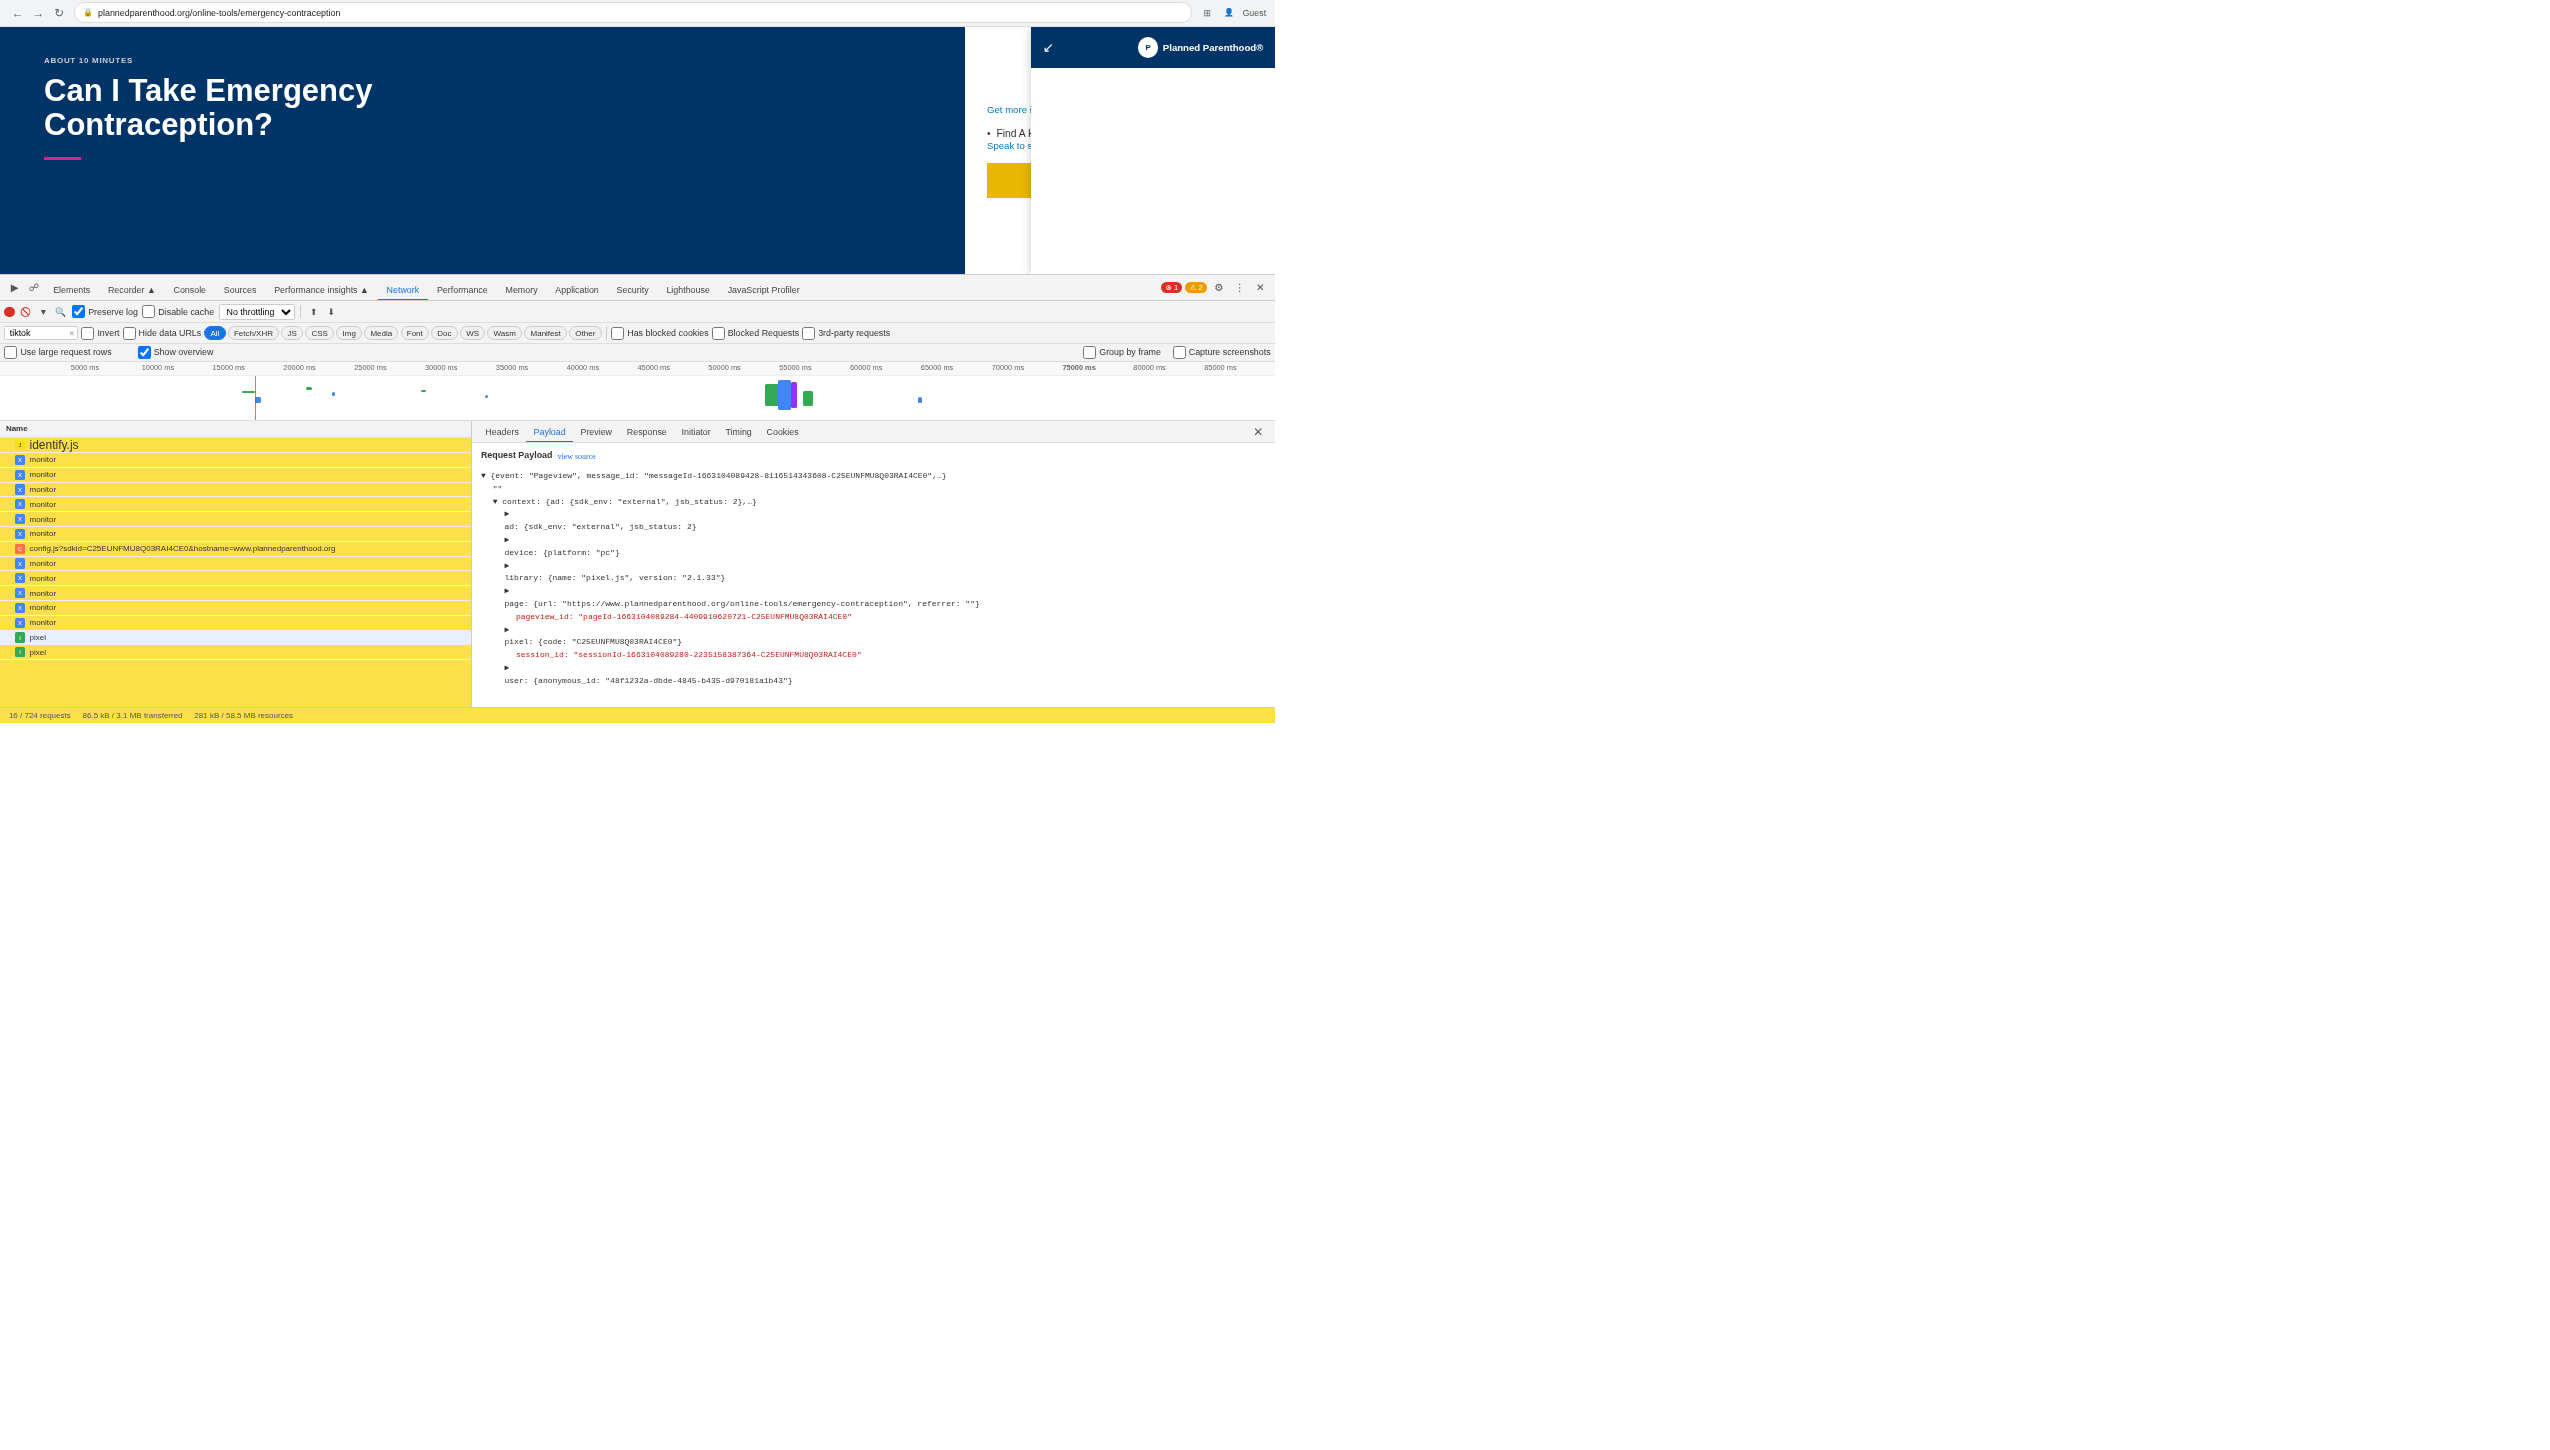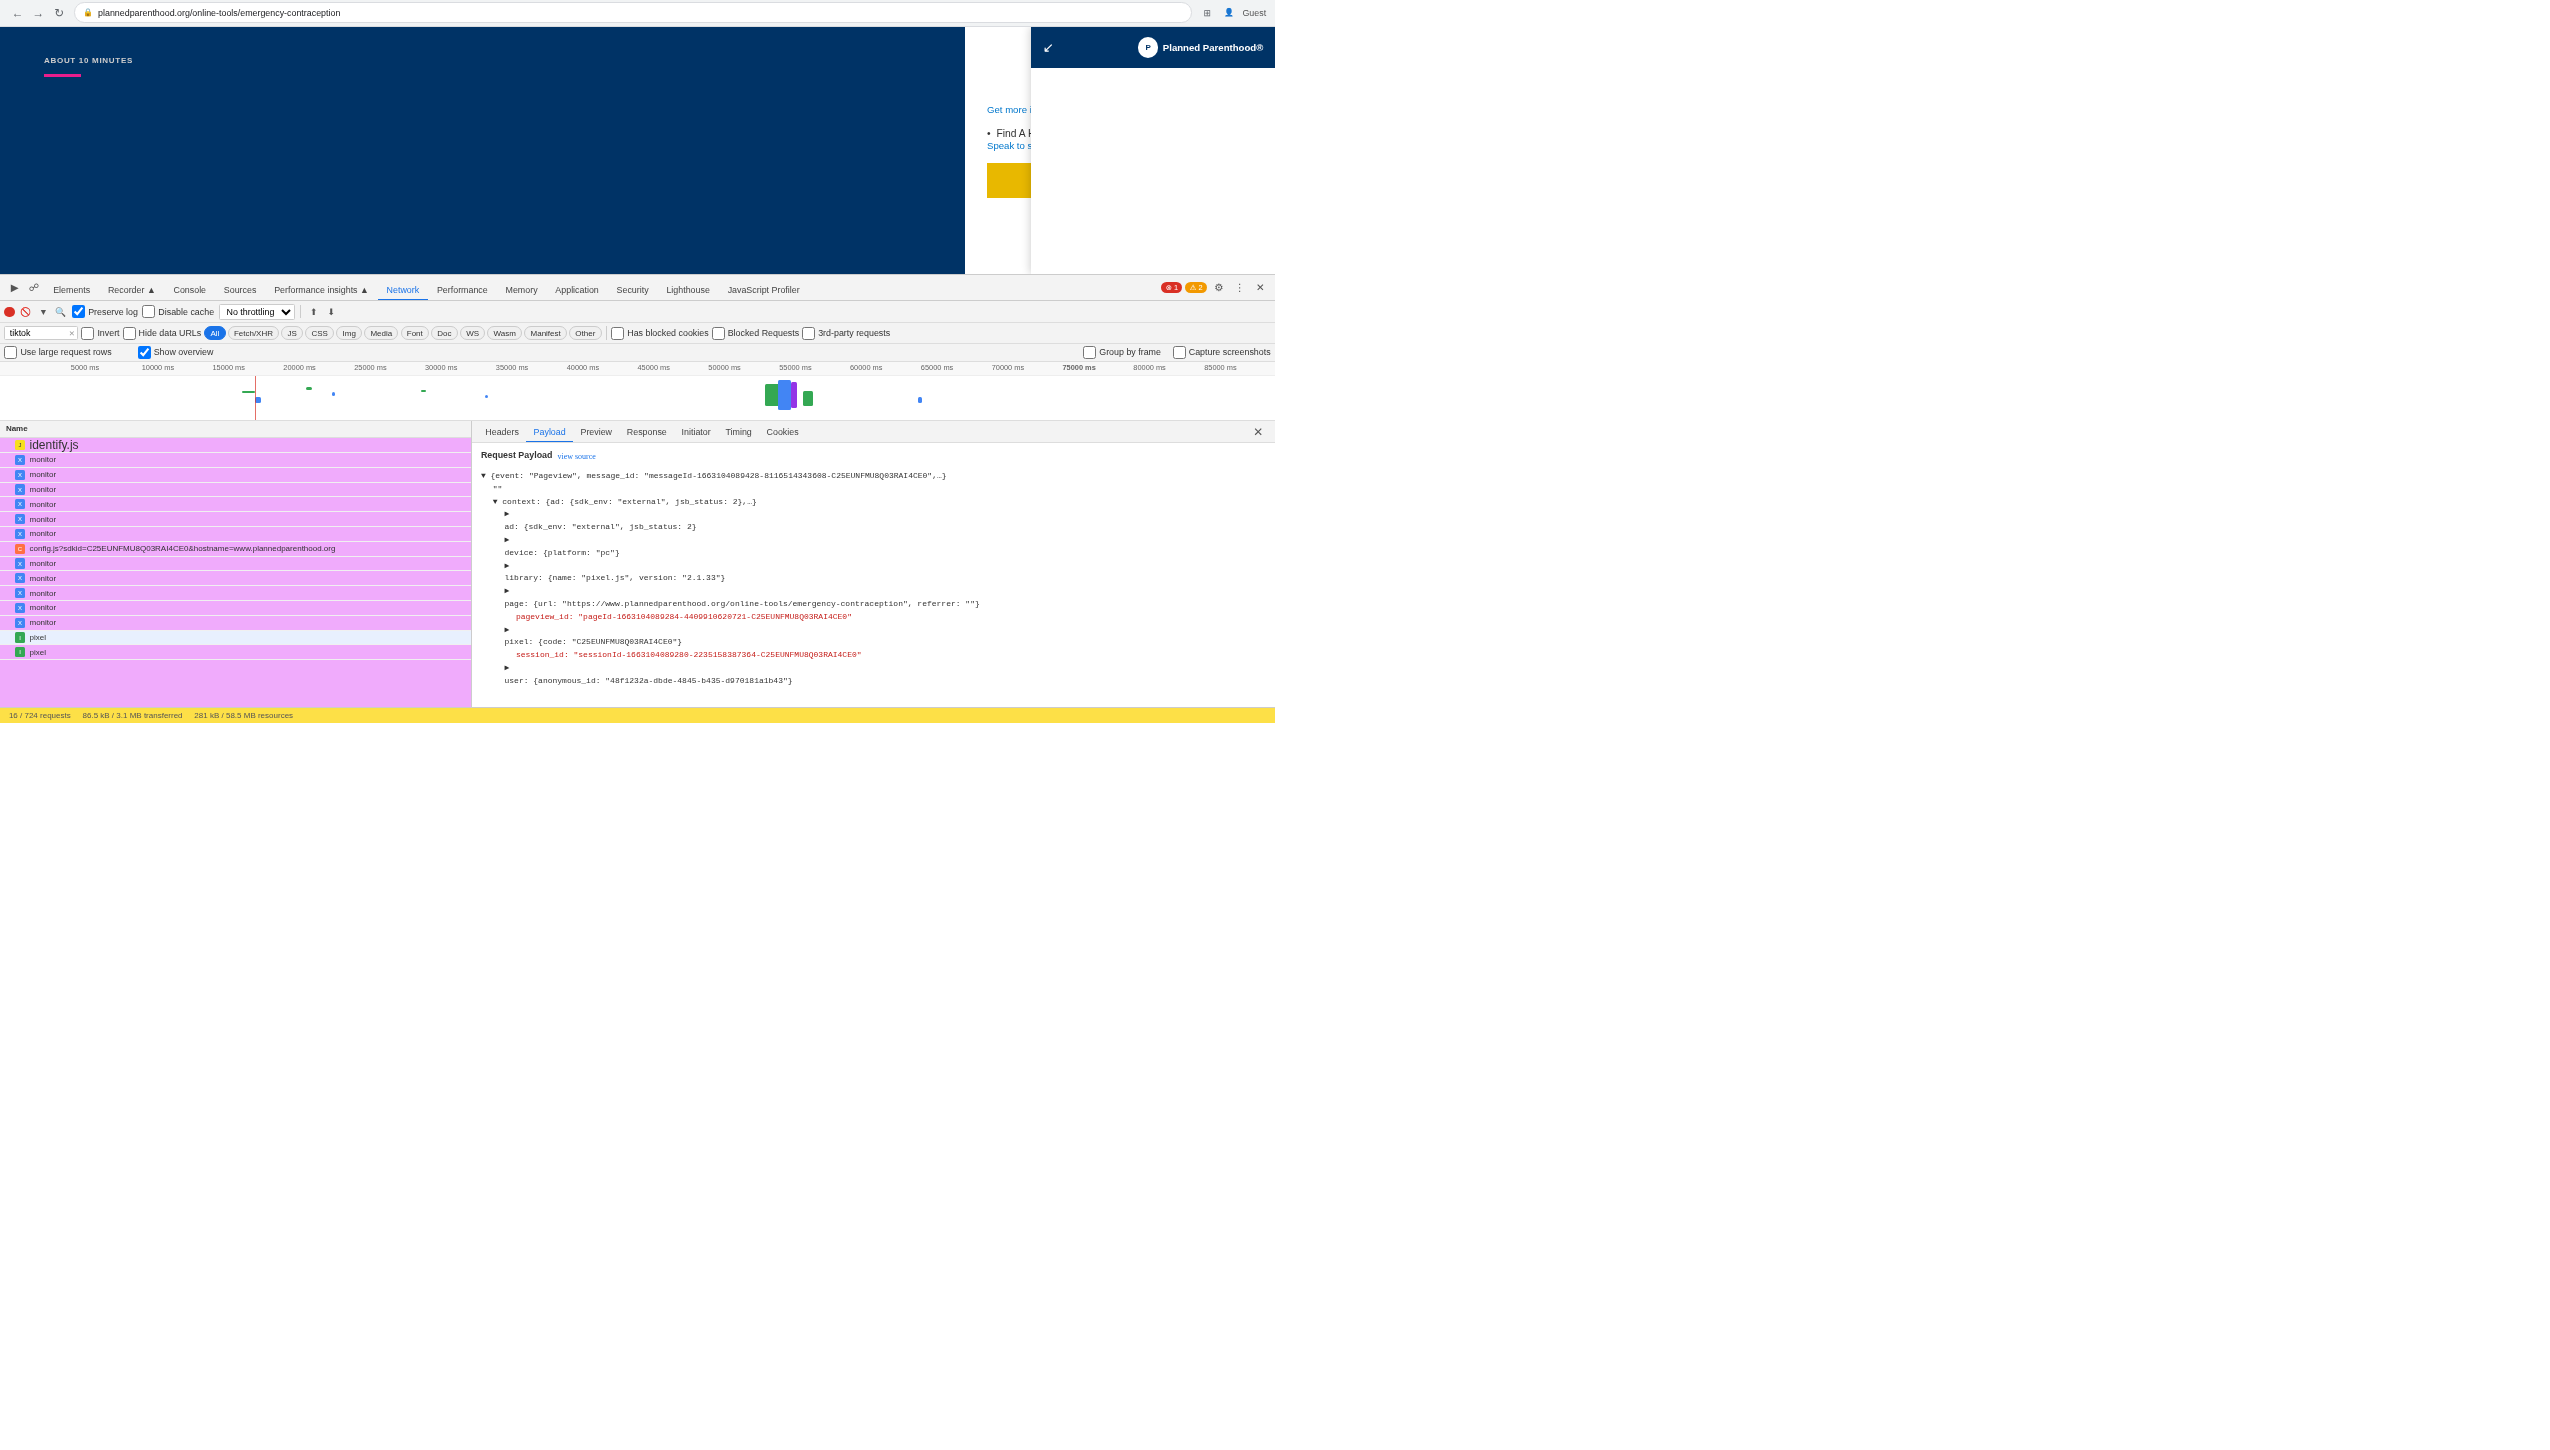--- a/index.html
+++ b/index.html
@@ -343,21 +343,21 @@
       display: flex;
       overflow: hidden;
       min-height: 0;
     }
 
     
     .file-list {
       width: 472px;
       border-right: 0.7px solid #ccc;
       overflow-y: auto;
-      background: #f0abfc;
+      background: #fde047;
     }
     .file-list-header {
       height: 17.7px;
       background: #f3f3f3;
       border-bottom: 0.7px solid #ddd;
       display: flex;
       align-items: center;
       padding: 0 5.9px;
       font-size: 8px;
       font-weight: bold;
@@ -513,20 +513,21 @@
     <button class="nav-btn" style="font-size:8px">👤</button>
     <span style="font-size:8.9px;color:#555">Guest</span>
   </div>
 </div>
 
 <div class="page-area">
   <div class="blue-circle"></div>
 
   <div class="page-content">
     <div class="above-title">ABOUT 10 MINUTES</div>
+    <div class="main-title">Can I Take Emergency Contraception?</div>
     <div class="pink-line"></div>
   </div>
 
   <div class="right-panel">
     <div>
       <a class="learn-more-link">
         <span>Get more information about emergency contra...</span>
       </a>
     </div>
     <div>

